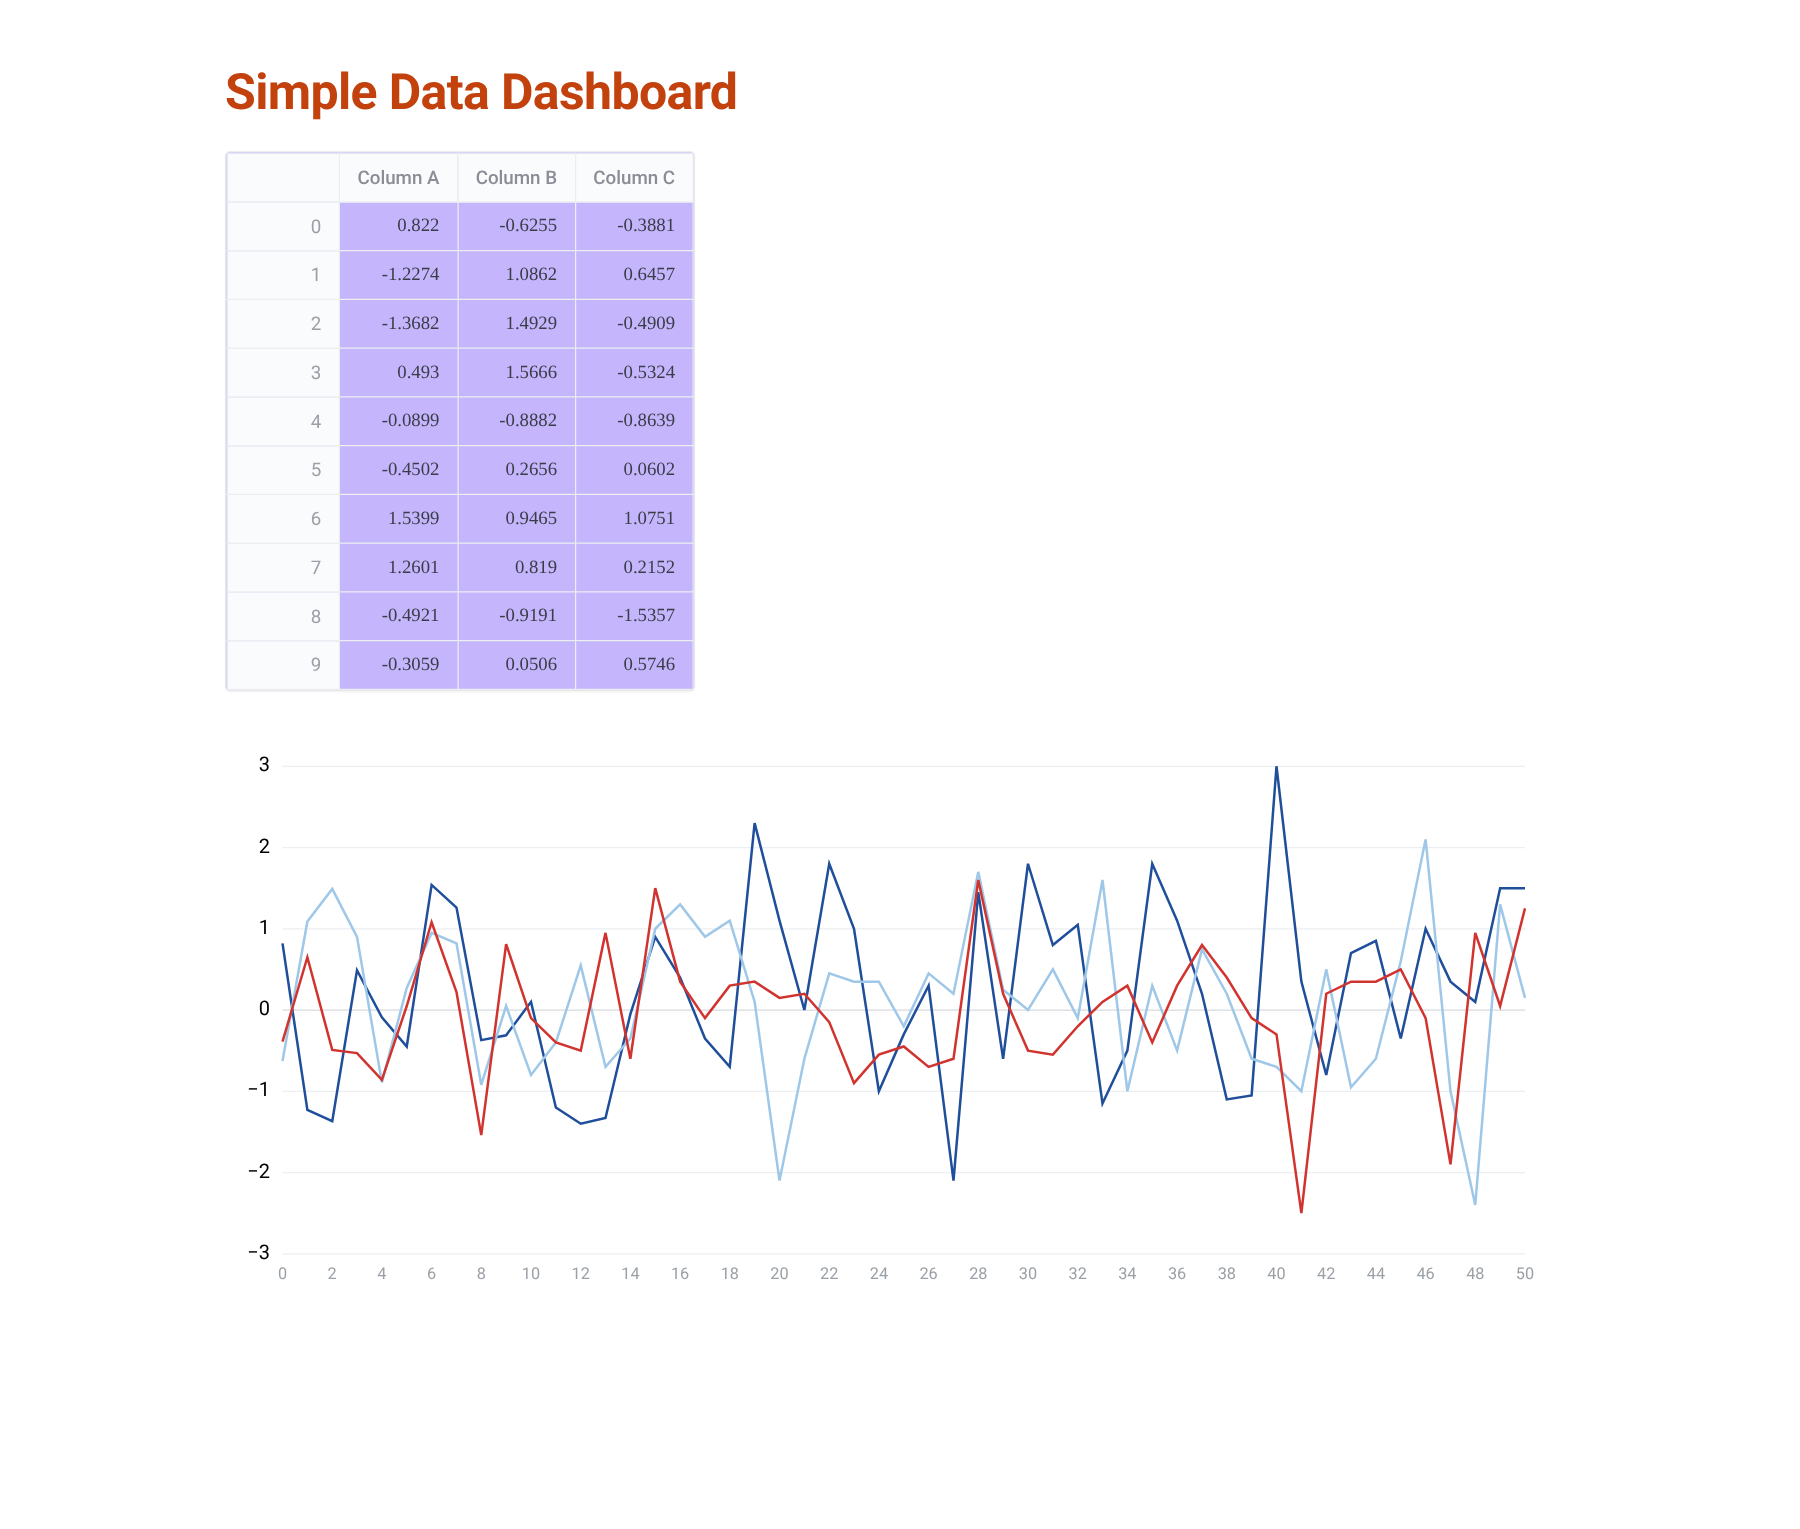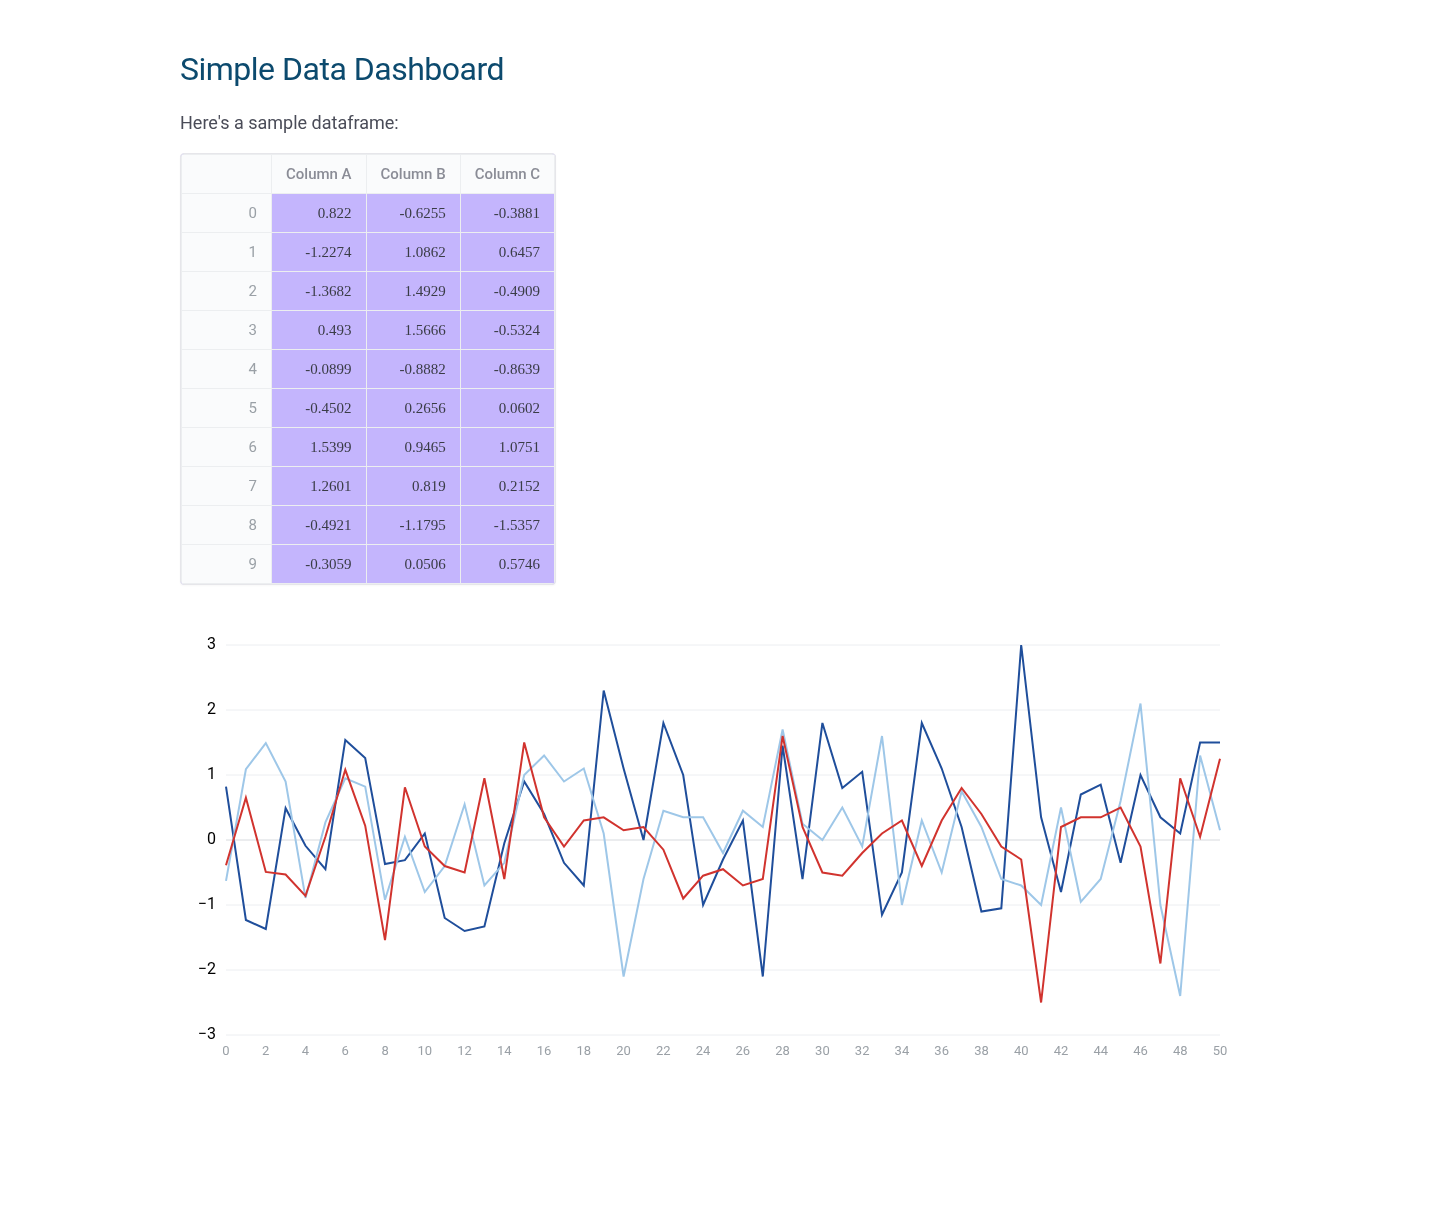--- a/index.html
+++ b/index.html
@@ -8,23 +8,23 @@
     padding: 0;
     font-family: -apple-system, BlinkMacSystemFont, "Segoe UI", Roboto, "Helvetica Neue", Arial, sans-serif;
     background: #ffffff;
     color: #31333f;
     width: 1440px;
   }
   .container {
     padding: 50px 180px 60px 180px;
   }
   h1.page-title {
-    font-size: 32px;
-    font-weight: 400;
-    color: #0c4a6e;
+    font-size: 40px;
+    font-weight: 700;
+    color: #c2410c;
     margin: 0 0 24px 0;
     letter-spacing: -0.5px;
   }
   p.caption {
     font-size: 18px;
     color: #4a4c58;
     margin: 0 0 20px 0;
   }
   .dataframe-wrap {
     display: inline-block;
@@ -76,21 +76,20 @@
   }
   .grid line { stroke: #eceef1; stroke-width: 1; }
   .grid line.zero { stroke: #d7dade; }
   .series { fill: none; stroke-width: 2; }
 </style>
 </head>
 <body>
 
 <div class="container">
   <h1 class="page-title">Simple Data Dashboard</h1>
-  <p class="caption">Here's a sample dataframe:</p>
 
   <div class="dataframe-wrap">
     <table class="dataframe" id="df-table">
       <thead>
         <tr id="df-head-row">
           <th></th>
         <th>Column A</th>
             <th>Column B</th>
             <th>Column C</th>
           </tr>
@@ -140,21 +139,21 @@
           </tr>
           <tr>
             <th class="row-idx">7</th>
             <td>1.2601</td>
             <td>0.819</td>
             <td>0.2152</td>
           </tr>
           <tr>
             <th class="row-idx">8</th>
             <td>-0.4921</td>
-            <td>-1.1795</td>
+            <td>-0.9191</td>
             <td>-1.5357</td>
           </tr>
           <tr>
             <th class="row-idx">9</th>
             <td>-0.3059</td>
             <td>0.0506</td>
             <td>0.5746</td>
           </tr>
         </tbody>
     </table>

